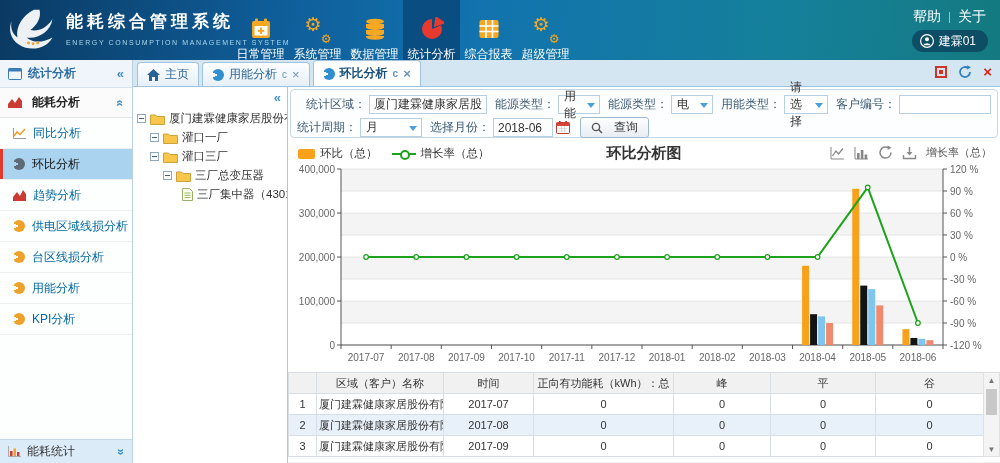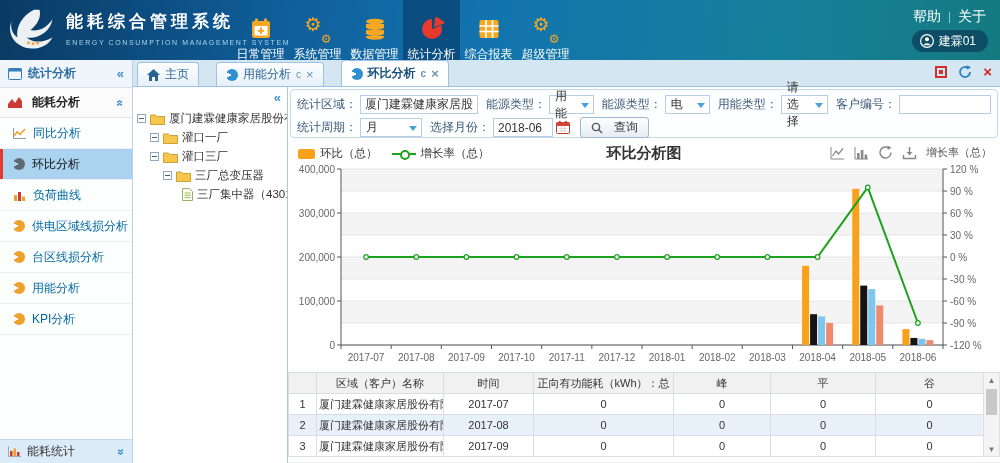--- a/index.html
+++ b/index.html
@@ -55,21 +55,21 @@
     border-top:1px solid #c3d8ea; display:flex; align-items:center; padding:0 8px; gap:6px; color:#333; cursor:pointer; }
   #side-footer .grow { flex:1; }
   .pie-or { width:12px; height:12px; border-radius:50%;
     background:conic-gradient(#f0a12b 0 68%, transparent 68% 82%, #f0a12b 82%); }
   .pie-dk { width:12px; height:12px; border-radius:50%;
     background:conic-gradient(#5f6b74 0 68%, transparent 68% 82%, #5f6b74 82%); }
 
   
   #main { position:absolute; left:133px; top:60px; width:867px; height:403px; }
   #tabbar { height:27px; background:#d5e6f3; border-bottom:1px solid #9fc3de; display:flex;
-    align-items:flex-end; padding-left:4px; position:relative;gap:14px; }
+    align-items:flex-end; padding-left:4px; position:relative; }
   .tab { height:24px; display:flex; align-items:center; gap:5px; padding:0 9px;
     border:1px solid #9fc3de; border-bottom:none; border-radius:4px 4px 0 0; margin-right:3px;
     background:linear-gradient(#fdfeff,#e6f0f8); color:#2a6496; cursor:pointer; }
   .tab.active { background:#fff; height:26px; font-weight:bold; color:#174f7c; }
   .tab .tc { font-size:10px; color:#6b93b5; cursor:pointer; }
   .tab .tc.c::before { content:"c"; }
   .tab .tc.x { font-size:13px; line-height:10px; }
   .tab .tc.x::before { content:"×"; }
   .pie-bl { width:12px; height:12px; border-radius:50%;
     background:conic-gradient(#2f8fd0 0 68%, transparent 68% 82%, #2f8fd0 82%); }
@@ -246,25 +246,23 @@
         <path d="M1 8 L4 4 L7 6.5 L12 1" stroke="#f0a12b" stroke-width="1.6" fill="none"></path>
       </svg>
     <span>同比分析</span>
   </div>
   <div class="side-item active">
     <span class="pie-dk"></span>
     <span>环比分析</span>
   </div>
   <div class="side-item">
     <svg width="13" height="11" viewBox="0 0 13 11">
-        <rect x="1" y="5" width="3" height="6" fill="#f0a12b"></rect>
-        <rect x="5" y="2" width="3" height="9" fill="#cc3b33"></rect>
-        <rect x="9" y="6.5" width="3" height="4.5" fill="#f0a12b"></rect>
+        <path d="M0 11 L0 7 L4 2 L7 6 L10 0 L13 4 L13 11 Z" fill="#cc3b33"></path>
       </svg>
-    <span>负荷曲线</span>
+    <span>趋势分析</span>
   </div>
   <div class="side-item">
     <span class="pie-or"></span>
     <span>供电区域线损分析</span>
   </div>
   <div class="side-item">
     <span class="pie-or"></span>
     <span>台区线损分析</span>
   </div>
   <div class="side-item">
@@ -355,21 +353,21 @@
           </svg>
         <span>三厂集中器（4301003</span>
       </div>
     </div>
   </div>
 
   <div id="right-panel">
 
     <div id="filter-box">
       <div class="f-row">
-        <span class="f-label" style="margin-left:0">统计区域：</span>
+        <span class="f-label" style="margin-left:9px">统计区域：</span>
         <input class="f-input" style="width: 118px;" value="厦门建霖健康家居股份有限公司">
         <span class="f-label">能源类型：</span>
         <span class="sel" style="width:74px">
             <span>用能</span>
             <span class="chev"></span>
           </span>
         <span class="f-label">能源类型：</span>
         <span class="sel" style="width:74px">
             <span>电</span>
             <span class="chev"></span>

